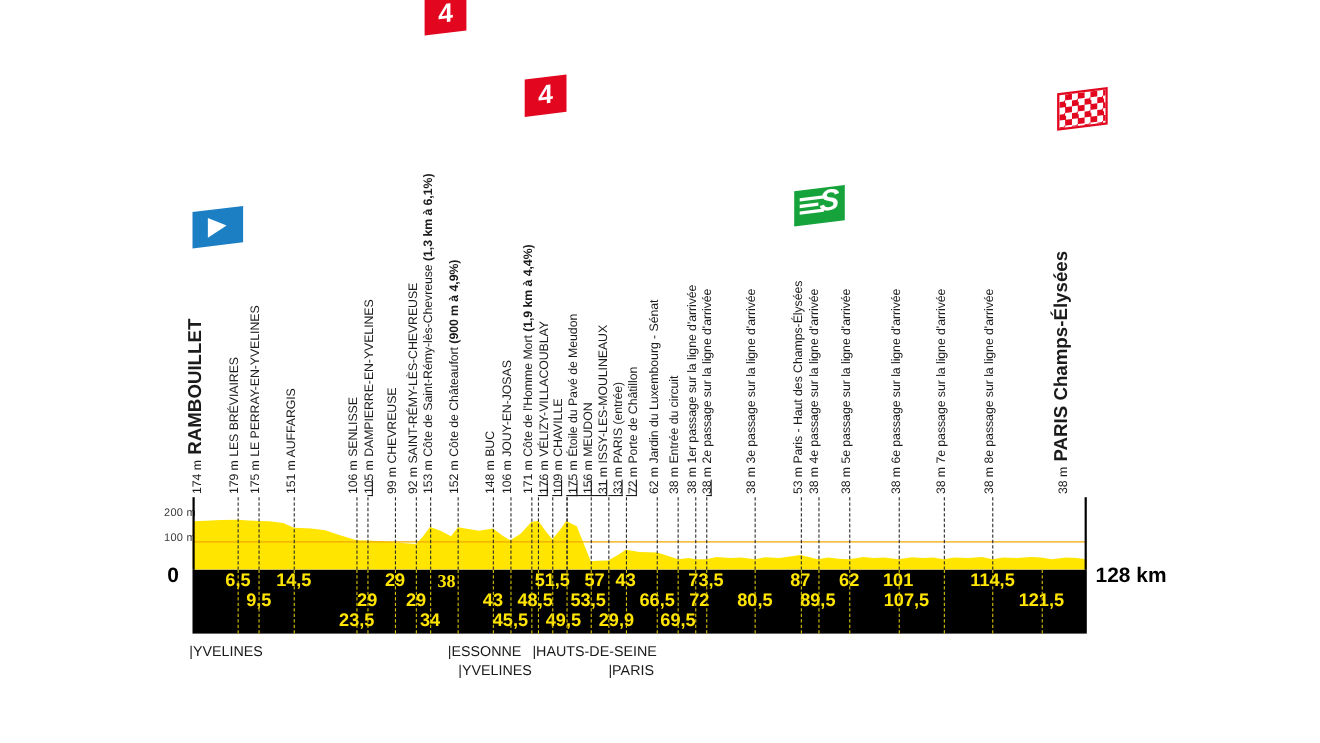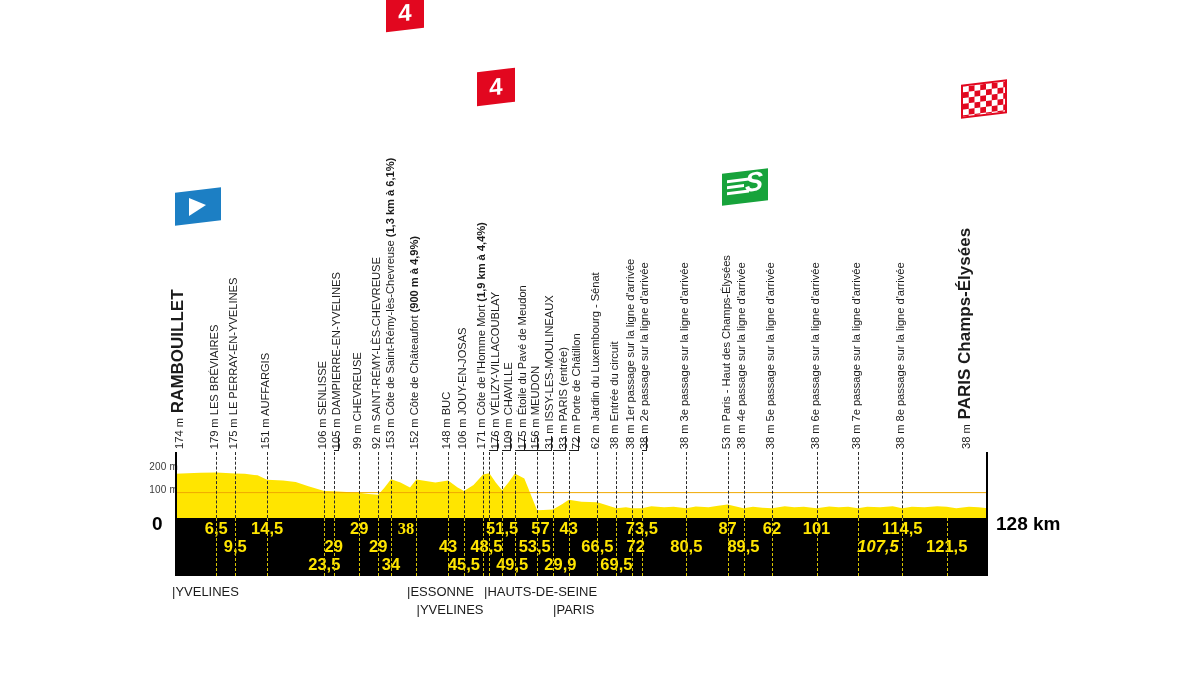--- a/index.html
+++ b/index.html
@@ -353,21 +353,21 @@
       <div class="kmnum" style="left: 686.3px; top: 537px;">80,5</div>
       <div class="banddash" style="left: 686.3px;"></div>
       <div class="kmnum" style="left: 727.6px; top: 519px;">87</div>
       <div class="banddash" style="left: 727.6px;"></div>
       <div class="kmnum" style="left: 743.5px; top: 537px;">89,5</div>
       <div class="banddash" style="left: 743.5px;"></div>
       <div class="kmnum" style="left: 772px; top: 519px;">62</div>
       <div class="banddash" style="left: 772px;"></div>
       <div class="kmnum" style="left: 816.5px; top: 519px;">101</div>
       <div class="banddash" style="left: 816.5px;"></div>
-      <div class="kmnum" style="left: 878px; top: 537px; font-style: italic;">107,5</div>
+      <div class="kmnum" style="left: 824px; top: 537px;">107,5</div>
       <div class="banddash" style="left: 857.8px;"></div>
       <div class="kmnum" style="left: 902.3px; top: 519px;">114,5</div>
       <div class="banddash" style="left: 902.3px;"></div>
       <div class="kmnum" style="left: 946.7px; top: 537px;">121,5</div>
       <div class="banddash" style="left: 946.7px;"></div>
     </div>
   <div id="dept-layer">
       <div class="dept" style="left: 172px; top: 584px;">|YVELINES</div>
       <div class="dept" style="left: 407.008px; top: 584px;">|ESSONNE</div>
       <div class="dept" style="left: 416.535px; top: 602px;">|YVELINES</div>

